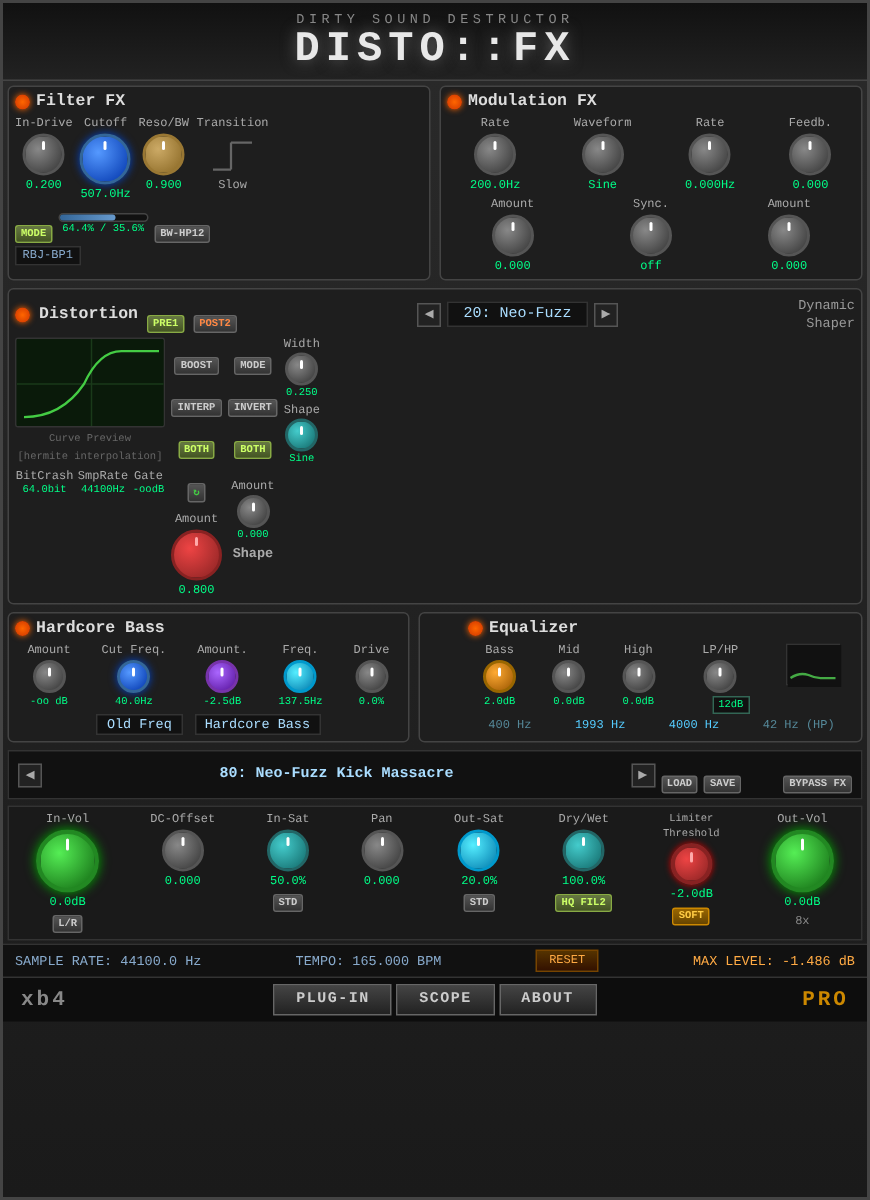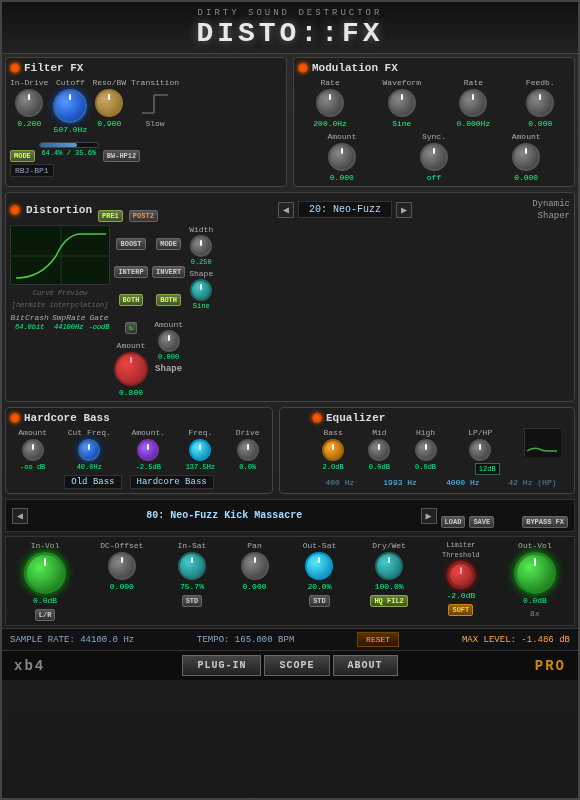--- a/index.html
+++ b/index.html
@@ -486,21 +486,21 @@
         <div class="arrow-btn">▶</div>
       </div>
       <div class="col" style="align-items:flex-end;">
         <span style="font-size:9px; color:#999;">Dynamic</span>
         <span style="font-size:9px; color:#999;">Shaper</span>
       </div>
     </div>
 
     <div class="row" style="align-items:flex-start; gap:4px;">
 
-      <div class="col" style="gap:2px;font-style:italic;">
+      <div class="col" style="gap:2px;">
         <div class="curve-preview">
           <svg width="100" height="60">
             <rect width="100" height="60" fill="#0a1a0a"></rect>
             <line x1="0" y1="30" x2="100" y2="30" stroke="#1a3a1a" stroke-width="1"></line>
             <line x1="50" y1="0" x2="50" y2="60" stroke="#1a3a1a" stroke-width="1"></line>
             <path d="M 5 52 Q 30 52 45 30 Q 55 8 70 8 L 95 8" stroke="#44cc44" stroke-width="1.5" fill="none"></path>
           </svg>
         </div>
         <span class="curve-preview-label">Curve Preview</span>
         <span class="curve-preview-label">[hermite interpolation]</span>
@@ -607,21 +607,21 @@
         </div>
         <div class="col">
           <span class="knob-label">Drive</span>
           <div class="knob knob-gray knob-sm">
               <div class="knob-tick"></div>
             </div>
           <span class="knob-value" style="font-size:7px;">0.0%</span>
         </div>
       </div>
       <div class="row" style="margin-top:4px; gap:8px; justify-content:center;">
-        <span style="font-size:9px; color:#aaddff; background:#111; border:1px solid #333; padding:1px 6px;">Old Bass</span>
+        <span style="font-size:9px; color:#aaddff; background:#111; border:1px solid #333; padding:1px 6px;">Old Freq</span>
         <span style="font-size:9px; color:#aaddff; background:#111; border:1px solid #333; padding:1px 6px;">Hardcore Bass</span>
       </div>
     </div>
 
     <div class="section equalizer">
       <div class="section-title">
         <span class="power-dot"></span>
         <span>Equalizer</span>
       </div>
       <div class="row" style="gap:4px; justify-content:space-around; align-items:flex-start;">
@@ -699,21 +699,21 @@
             <div class="knob-tick"></div>
           </div>
         <span class="knob-value">0.000</span>
       </div>
 
       <div class="col">
         <span class="knob-label">In-Sat</span>
         <div class="knob knob-teal">
             <div class="knob-tick"></div>
           </div>
-        <span class="knob-value">75.7%</span>
+        <span class="knob-value">50.0%</span>
         <button class="btn btn-small" style="margin-top:2px;">STD</button>
       </div>
 
       <div class="col">
         <span class="knob-label">Pan</span>
         <div class="knob knob-gray">
             <div class="knob-tick"></div>
           </div>
         <span class="knob-value">0.000</span>
       </div>

